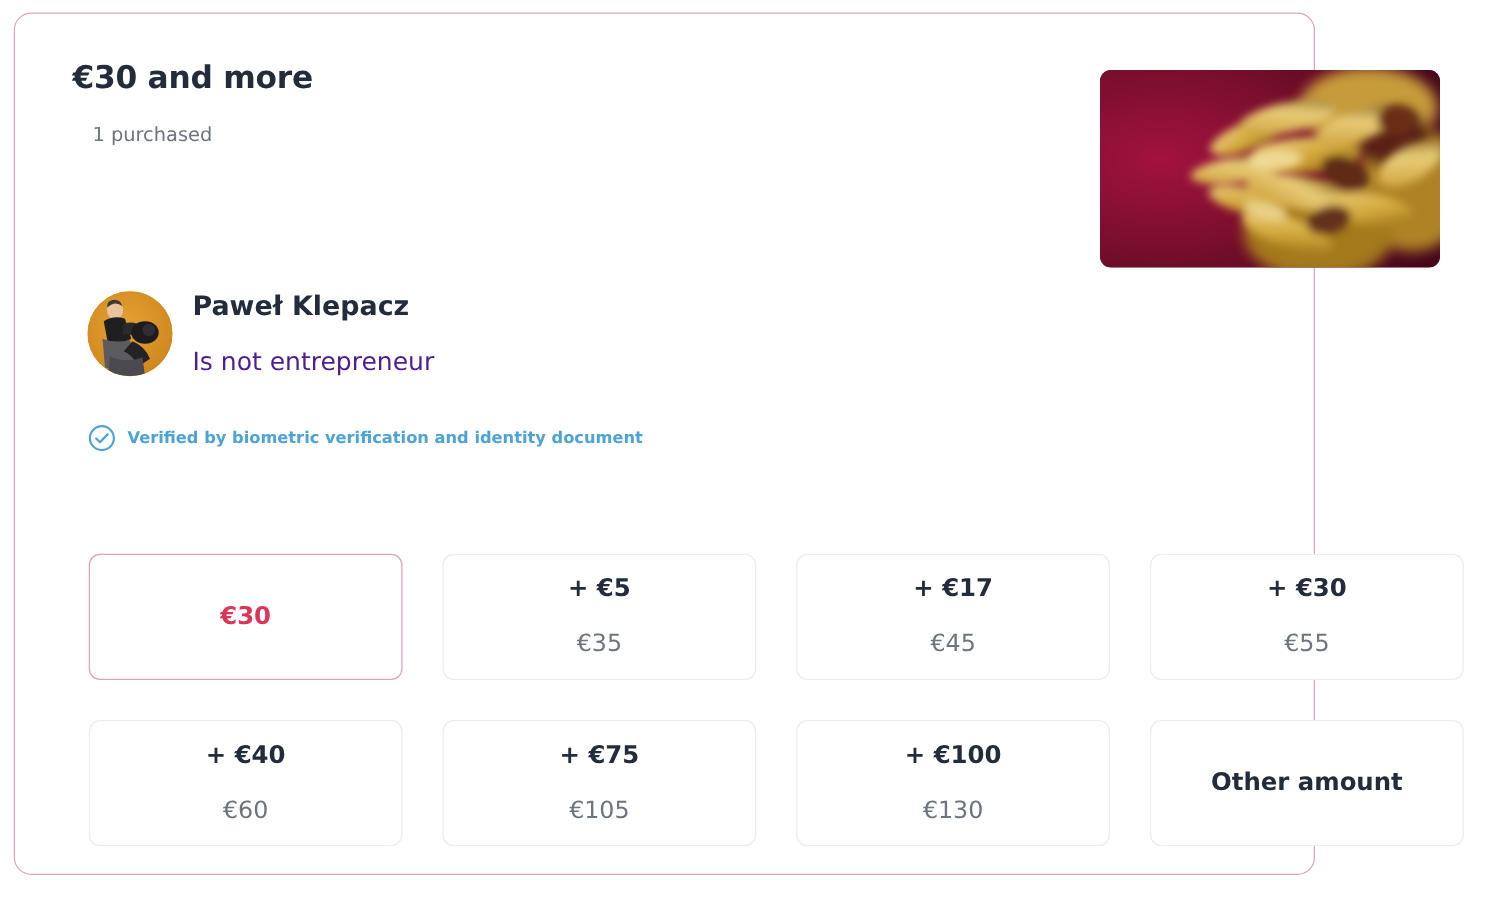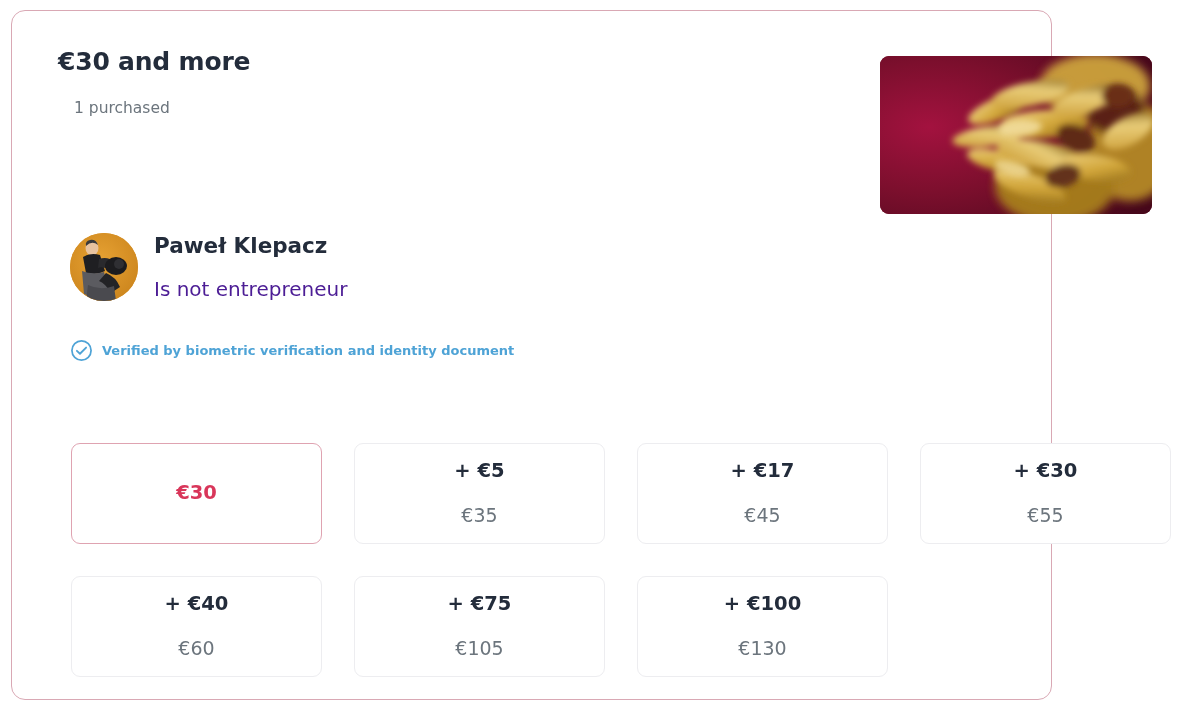--- a/index.html
+++ b/index.html
@@ -325,16 +325,20 @@
     <button class="amount-btn">
       <span class="amount-top">+ €75</span>
       <span class="amount-sub">€105</span>
     </button>
 
     <button class="amount-btn">
       <span class="amount-top">+ €100</span>
       <span class="amount-sub">€130</span>
     </button>
 
+    <button class="amount-btn">
+      <span class="amount-top">Other amount</span>
+
+    </button>
 
   </div>
 
 </div>
 
 </body></html>

